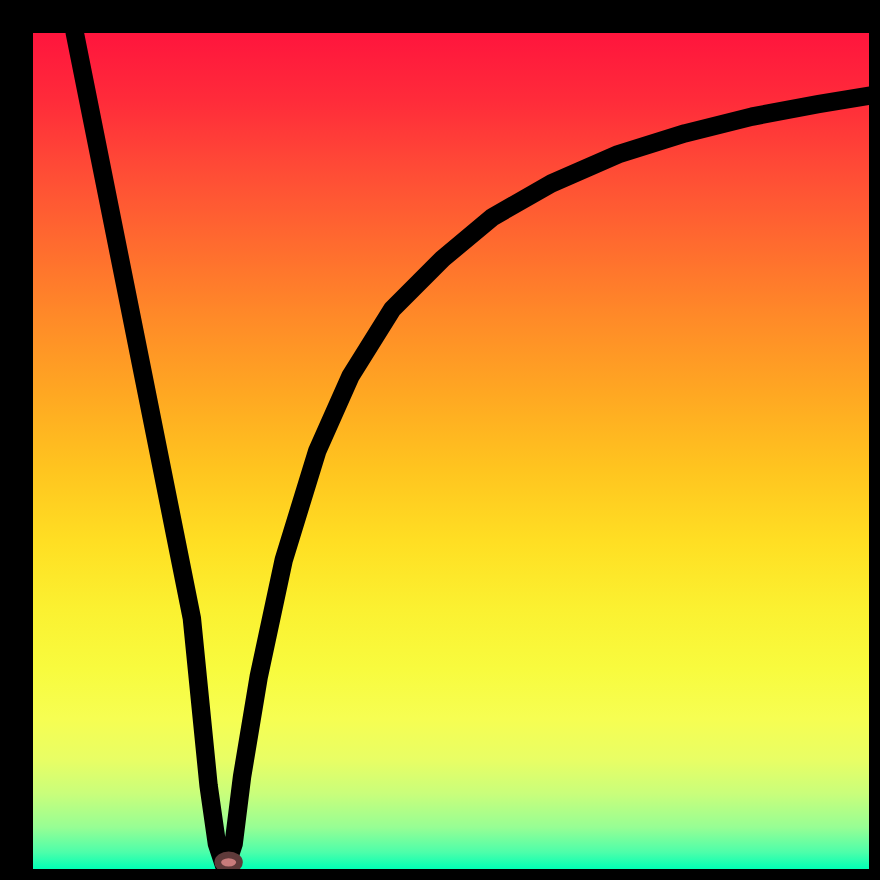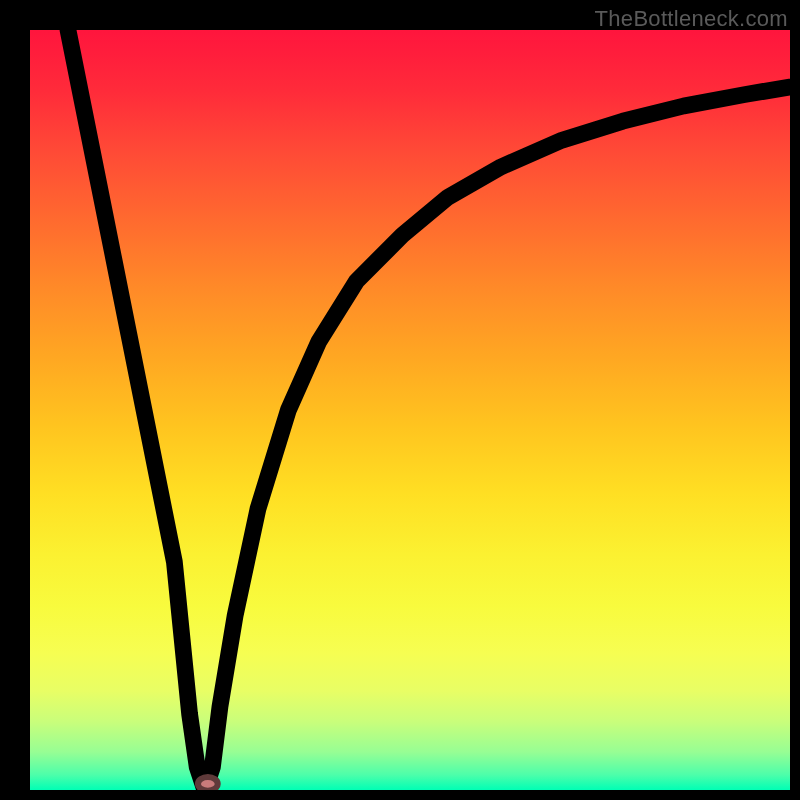--- a/index.html
+++ b/index.html
@@ -75,14 +75,13 @@
 </head>
 <body>
 
 <div class="chart-wrap">
   <div class="plot-area">
     <svg class="curve-svg" viewBox="0 0 100 100" preserveAspectRatio="none">
       <path class="curve-path" d="M 5.00 0.00 L 7.00 10.00 L 9.00 20.00 L 11.00 30.00 L 13.00 40.00 L 15.00 50.00 L 17.00 60.00 L 19.00 70.00 L 20.00 80.00 L 21.00 90.00 L 22.00 97.00 L 23.00 100.00 L 24.00 97.00 L 25.00 89.00 L 27.00 77.00 L 30.00 63.00 L 34.00 50.00 L 38.00 41.00 L 43.00 33.00 L 49.00 27.00 L 55.00 22.00 L 62.00 18.00 L 70.00 14.50 L 78.00 12.00 L 86.00 10.00 L 94.00 8.50 L 100.00 7.50"></path>
       <ellipse class="marker" cx="23.40" cy="99.20" rx="1.3" ry="0.9"></ellipse>
     </svg>
   </div>
-  <div class="watermark">TheBottleneck.com</div>
 </div>
 
 </body></html>

